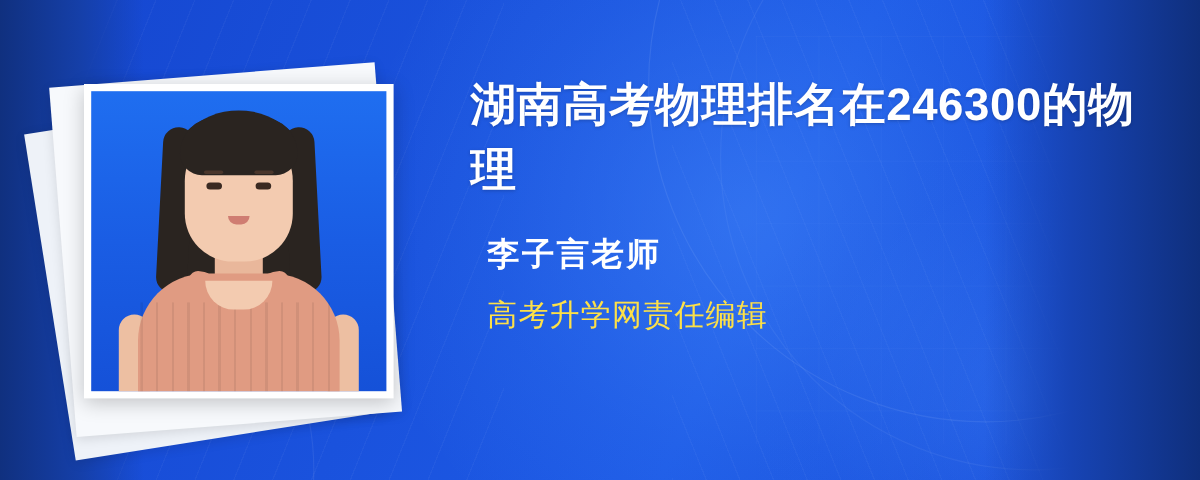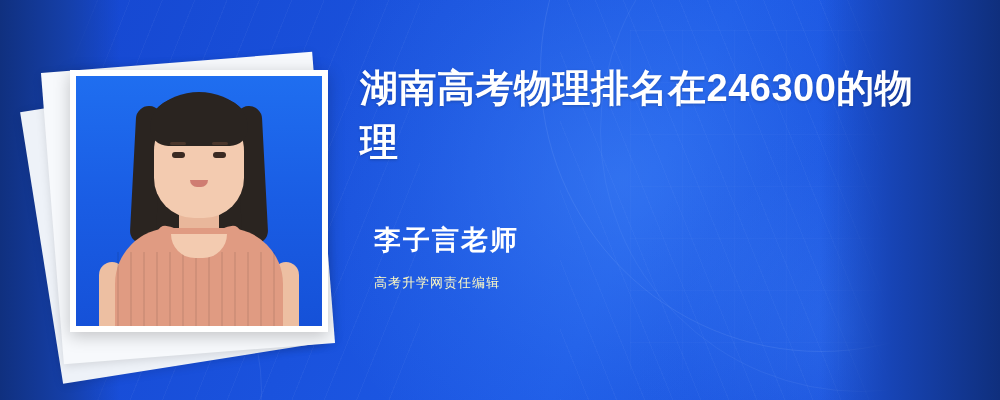--- a/index.html
+++ b/index.html
@@ -235,45 +235,45 @@
     width: 26px; height: 76px;
     background: #edbfa2;
     border-radius: 14px 14px 0 0;
   }
   .p-arm-l { left: 50%; margin-left: -100px; }
   .p-arm-r { left: 50%; margin-left: 74px; }
 
   
   .text-col {
     position: absolute;
-    left: 360px;
+    left: 392px;
     top: 62px;
     width: 588px;
   }
   .headline {
     color: #ffffff;
     font-size: 38px;
     font-weight: bold;
     line-height: 1.42;
     letter-spacing: 0.5px;
     text-shadow: 0 1px 3px rgba(0,0,0,0.22);
   }
   .headline .line { display: block; }
   .author {
-    margin-top: 52px;
+    margin-top: 24px;
     color: #ffffff;
     font-size: 27px;
     font-weight: bold;
     letter-spacing: 2px;
     padding-left: 14px;
   }
   .subtitle {
     margin-top: 16px;
-    color: #fef9c3;
-    font-size: 13px;
+    color: #fde047;
+    font-size: 25px;
     letter-spacing: 1px;
     padding-left: 14px;
   }
 </style>
 </head>
 <body>
 
 <div id="banner">
 
   <div class="bg-base"></div>

